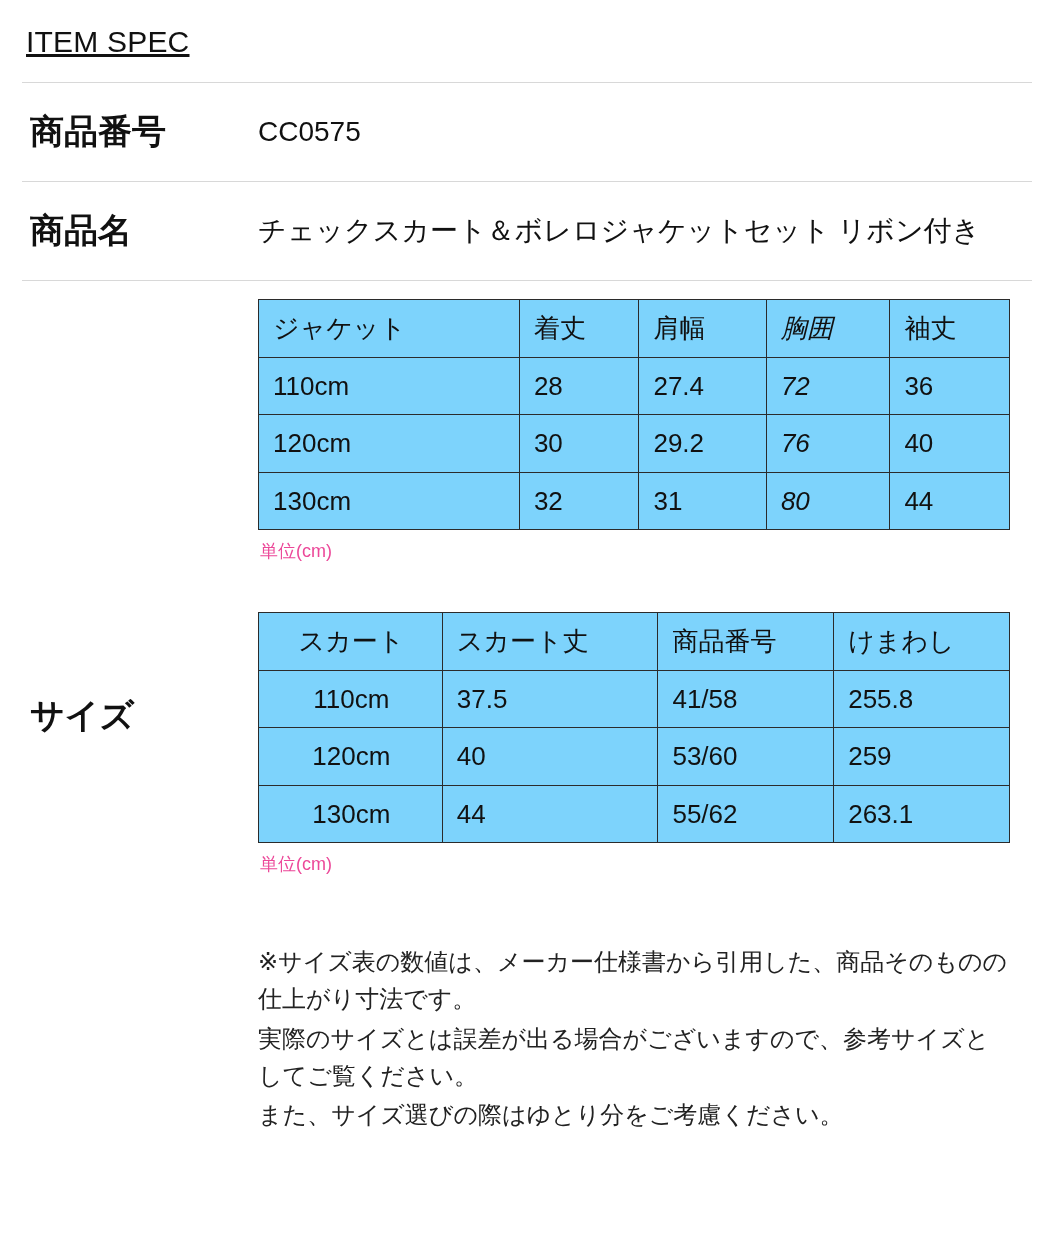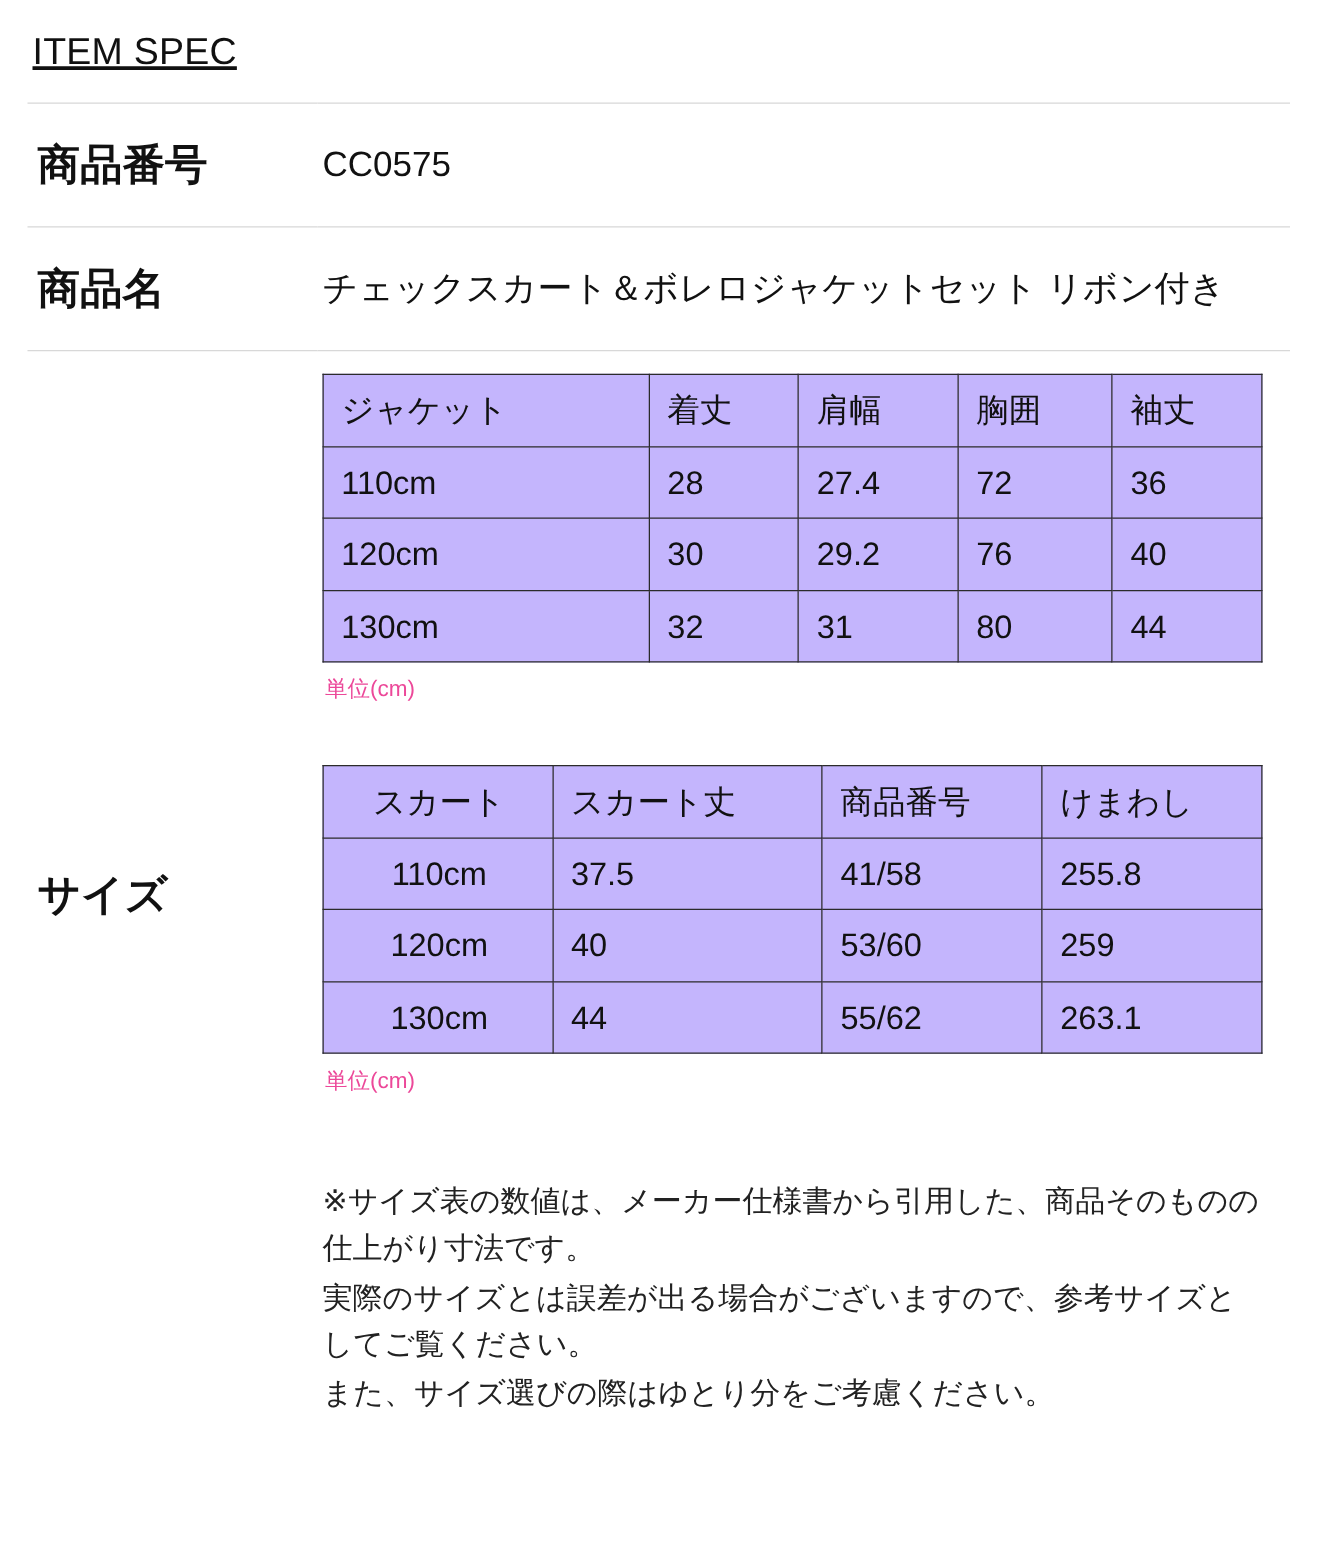--- a/index.html
+++ b/index.html
@@ -63,34 +63,34 @@
   .row-size .spec-value { padding-top: 18px; padding-bottom: 16px; }
 
   
   .measure-block { margin-bottom: 4px; }
   .measure-block + .measure-block { margin-top: 48px; }
 
   table.measure {
     border-collapse: collapse;
     table-layout: auto;
     width: 752px;
-    background: #c4b5fd;
+    background: #7dd3fc;
   }
   table.measure td {
     border: 1px solid #2b2b2b;
     font-size: 26px;
     line-height: 1.25;
     padding: 12px 12px 12px 14px;
     color: #111;
     white-space: nowrap;
   }
   table.measure tr td:first-child { width: 262px; }
   table.measure.jacket tr td:nth-child(2) { width: 120px; }
   table.measure.jacket tr td:nth-child(3) { width: 128px; }
-  table.measure.jacket tr td:nth-child(4) { width: 124px; }
+  table.measure.jacket tr td:nth-child(4) { width: 124px; font-style: italic; }
   table.measure.jacket tr td:nth-child(5) { width: 120px; }
 
   table.measure.skirt tr td:first-child { width: 184px; text-align: center; }
   table.measure.skirt tr td:nth-child(2) { width: 216px; }
   table.measure.skirt tr td:nth-child(3) { width: 176px; }
   table.measure.skirt tr td:nth-child(4) { width: 176px; }
 
   .unit-note {
     font-size: 18px;
     color: #ec4899;

